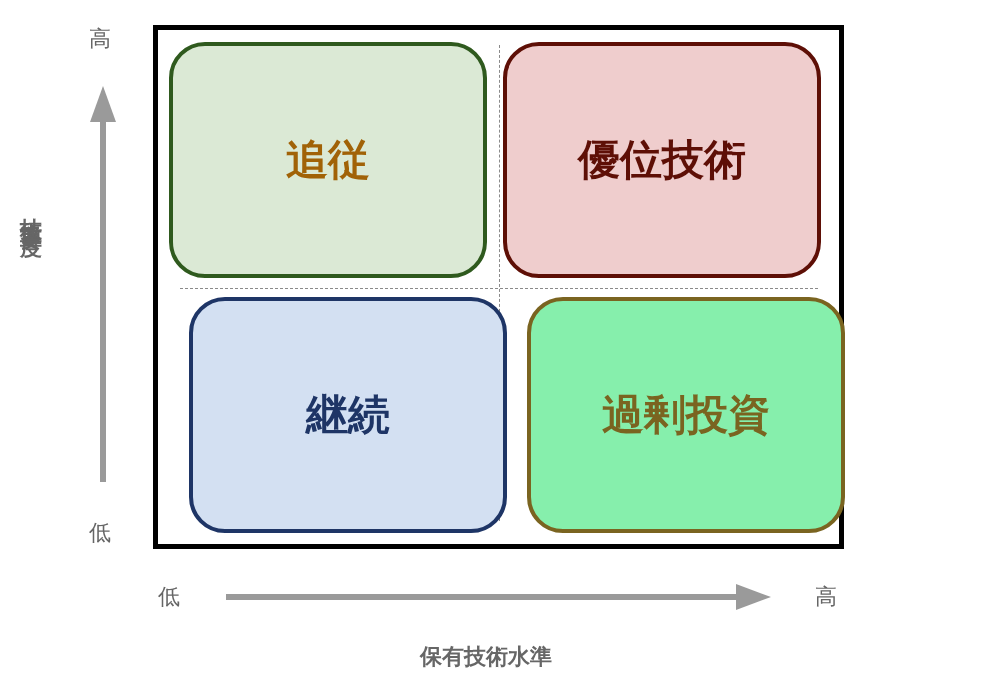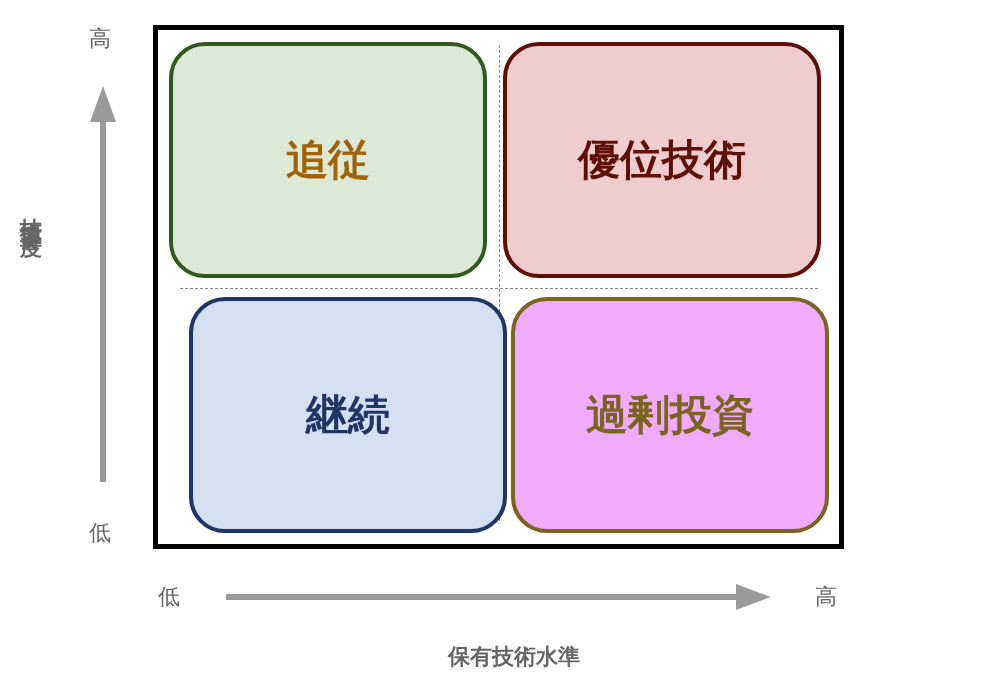--- a/index.html
+++ b/index.html
@@ -22,21 +22,21 @@
     .q-bl { left: 169px; top: 297px; width: 318px; height: 236px; margin-left: 20px; }
     .q-br { left: 511px; top: 297px; width: 318px; height: 236px; }
     .axis-label { color: #666666; font-size: 22px; }
     .y-high { left: 89px; top: 24px; }
     .y-low  { left: 89px; top: 518px; }
     .x-low  { left: 158px; top: 582px; }
     .x-high { left: 815px; top: 582px; }
     .y-title { left: 20px; top: 200px; width: 26px; font-weight: bold;
                writing-mode: vertical-rl; text-orientation: upright;
                letter-spacing: 4px; font-size: 22px; color: #666666; }
-    .x-title { left: 420px; top: 642px; width: 160px; text-align: right;
+    .x-title { left: 420px; top: 642px; width: 160px; text-align: left;
                font-weight: bold; font-size: 22px; color: #666666; }
     svg.arrows { position: absolute; left: 0; top: 0; }
   </style>
 </head>
 <body>
 
 <svg class="arrows" width="997" height="699">
   <g>
     <rect x="100" y="120" width="6" height="362" fill="#9a9a9a"></rect>
     <polygon points="103,86 90,122 116,122" fill="#9a9a9a"></polygon>
@@ -64,15 +64,15 @@
 </div>
 
 <div class="abs box q-tr" style="background:#efcdcd;border-color:#5e0f06;color:#5e0f06;">
   <span>優位技術</span>
 </div>
 
 <div class="abs box q-bl" style="background:#d3e0f2;border-color:#1e3566;color:#1e3566;">
   <span>継続</span>
 </div>
 
-<div class="abs box q-br" style="background:#f0abfc;border-color:#7a6420;color:#7a6420;">
+<div class="abs box q-br" style="background:#86efac;border-color:#7a6420;color:#7a6420;margin-left:16px;">
   <span>過剰投資</span>
 </div>
 
 </body></html>

